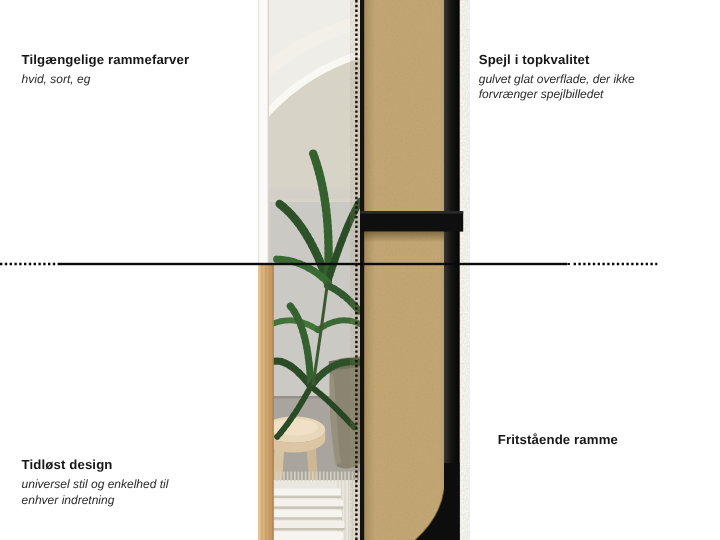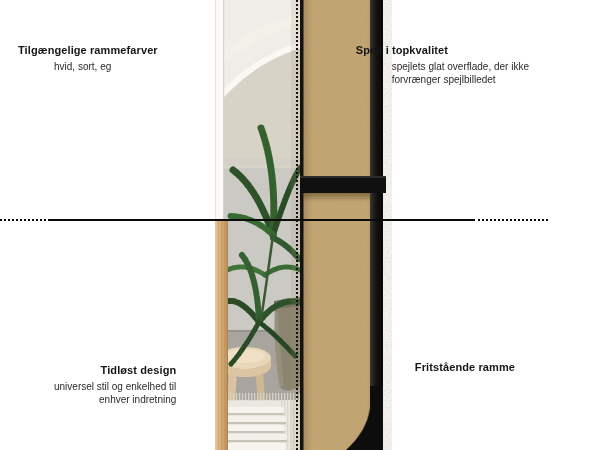--- a/index.html
+++ b/index.html
@@ -3,24 +3,24 @@
 <meta charset="utf-8">
 <style>
   html,body{margin:0;padding:0;background:#ffffff;}
   .canvas{
     position:relative;width:548px;height:450px;background:#ffffff;
     overflow:hidden;font-family:"Liberation Sans",sans-serif;color:#1d1d1d;
   }
   
   .annotation{position:absolute;z-index:6;max-width:190px;}
   .annotation .title{font-size:11px;font-weight:700;letter-spacing:.1px;margin-bottom:4px;color:#161616;}
-  .annotation .subtitle{font-size:10px;line-height:1.32;color:#2a2a2a;white-space:pre-line;margin-left:36px;}
+  .annotation .subtitle{font-size:10px;font-style:italic;line-height:1.32;color:#2a2a2a;white-space:pre-line;}
   .tl{left:18px;top:44px;text-align:left;}
   .tr{right:19px;top:44px;text-align:left;}
-  .bl{left:18px;top:364px;text-align:right;}
+  .bl{left:18px;top:382px;text-align:left;}
   .br{right:33px;top:361px;text-align:right;}
   
   .photo{position:absolute;left:215px;top:0;width:168px;height:450px;display:flex;z-index:1;}
   .photo svg{display:block;}
   .back-svg{overflow:visible;}
   
   .hline-solid{position:absolute;left:50px;top:219px;width:423px;height:2px;background:#0b0b0b;z-index:5;}
   .hline-dot{position:absolute;top:219px;height:0;border-top:2px dotted #0b0b0b;z-index:5;}
   .hline-dot.left{left:0;width:50px;}
   .hline-dot.right{left:473px;width:127px;}
@@ -30,21 +30,21 @@
 <body>
 
 <div class="canvas">
 
   <div class="annotation tl">
     <div class="title">Tilgængelige rammefarver</div>
     <div class="subtitle">hvid, sort, eg</div>
   </div>
   <div class="annotation tr">
     <div class="title">Spejl i topkvalitet</div>
-    <div class="subtitle">spejlets glat overflade, der ikke
+    <div class="subtitle">gulvet glat overflade, der ikke
 forvrænger spejlbilledet</div>
   </div>
   <div class="annotation bl">
     <div class="title">Tidløst design</div>
     <div class="subtitle">universel stil og enkelhed til
 enhver indretning</div>
   </div>
   <div class="annotation br">
     <div class="title">Fritstående ramme</div>
   </div>

